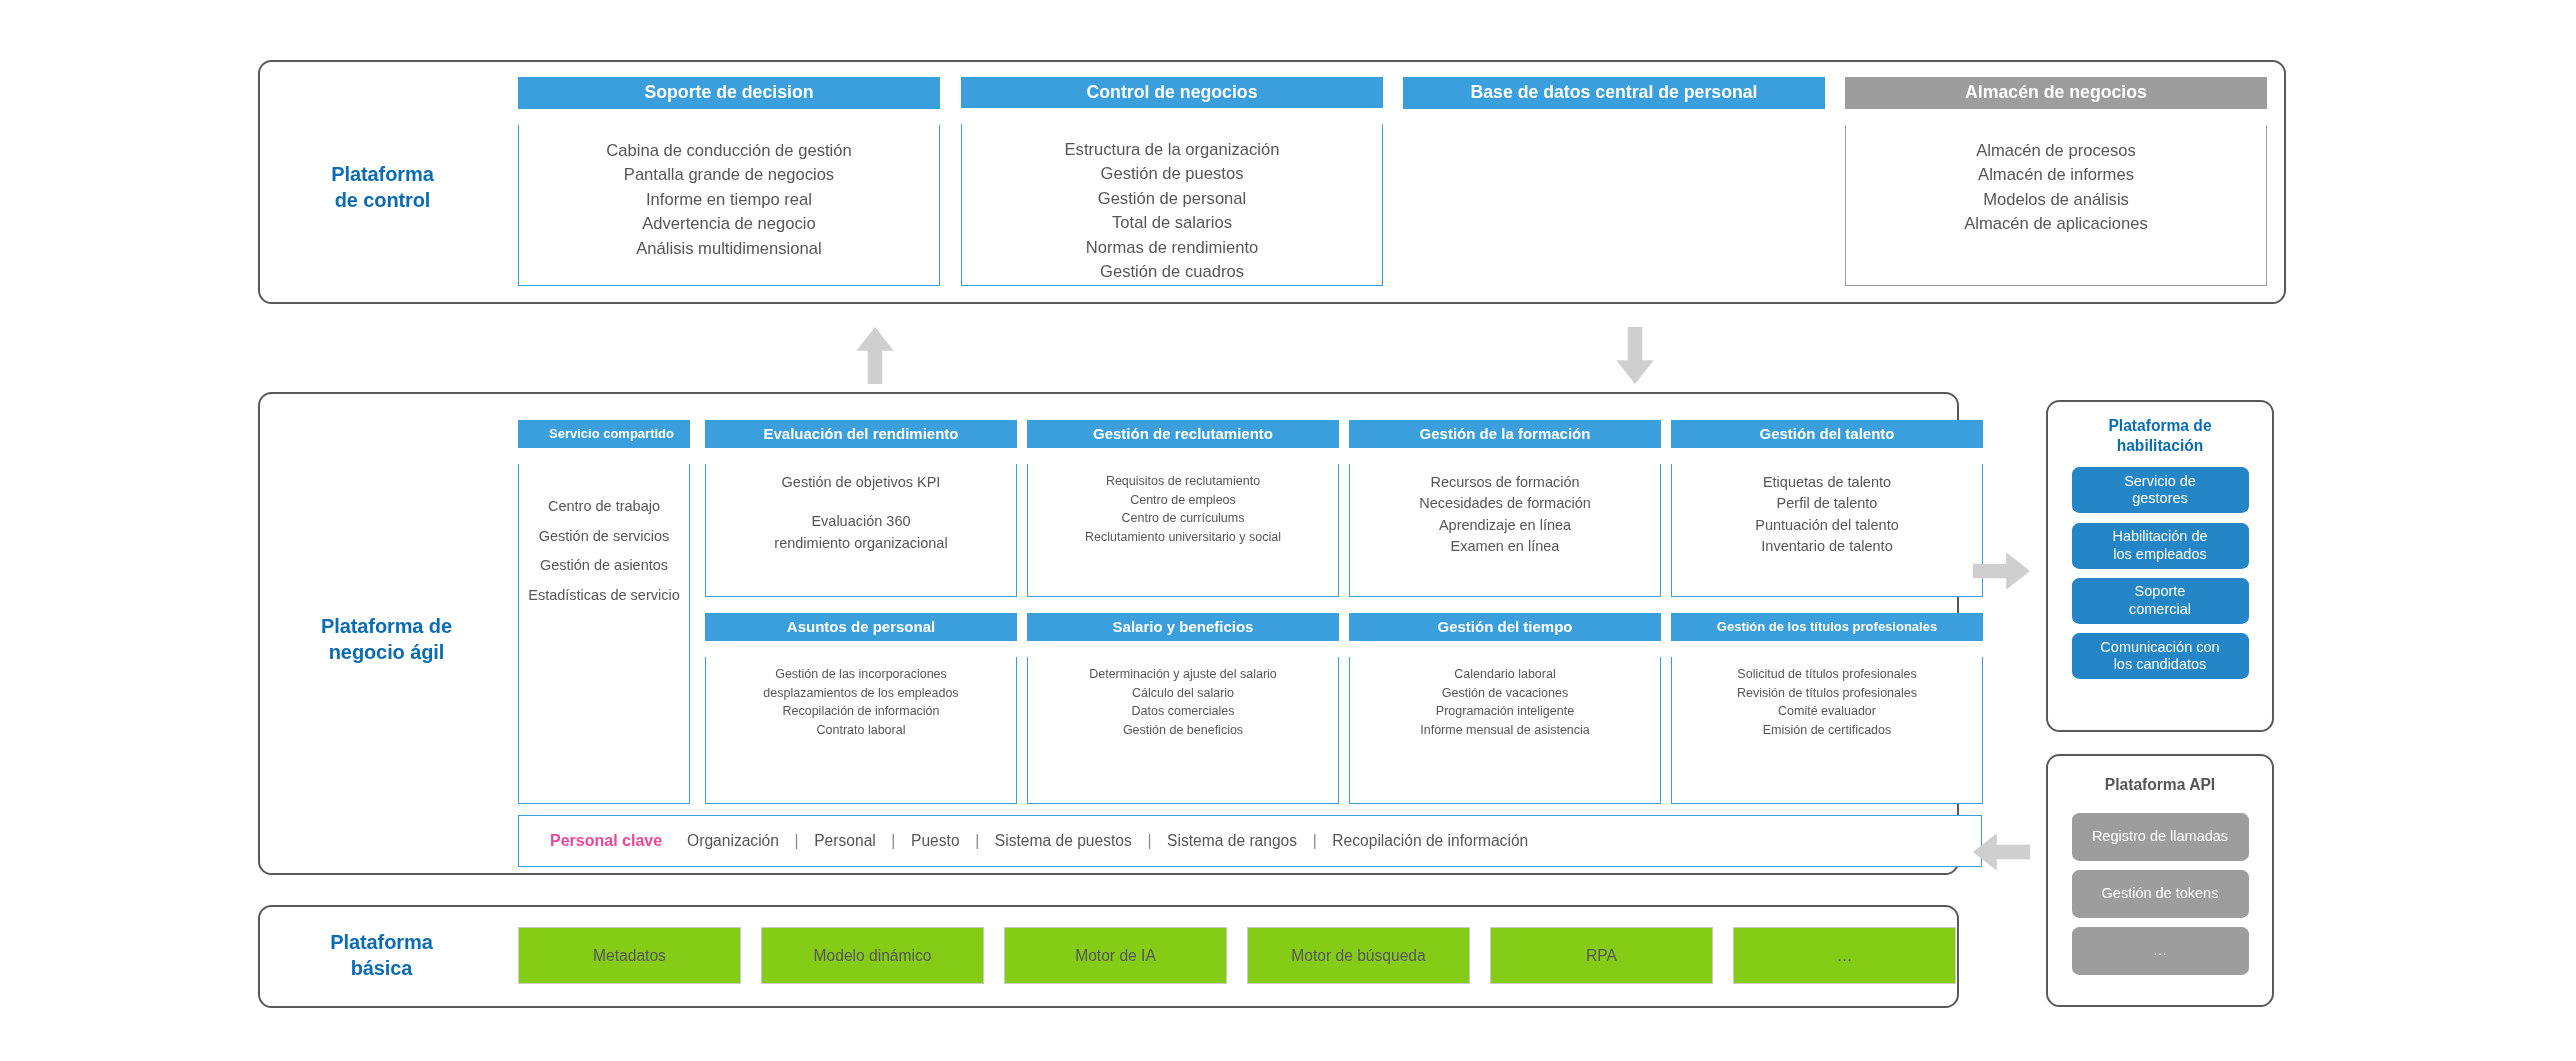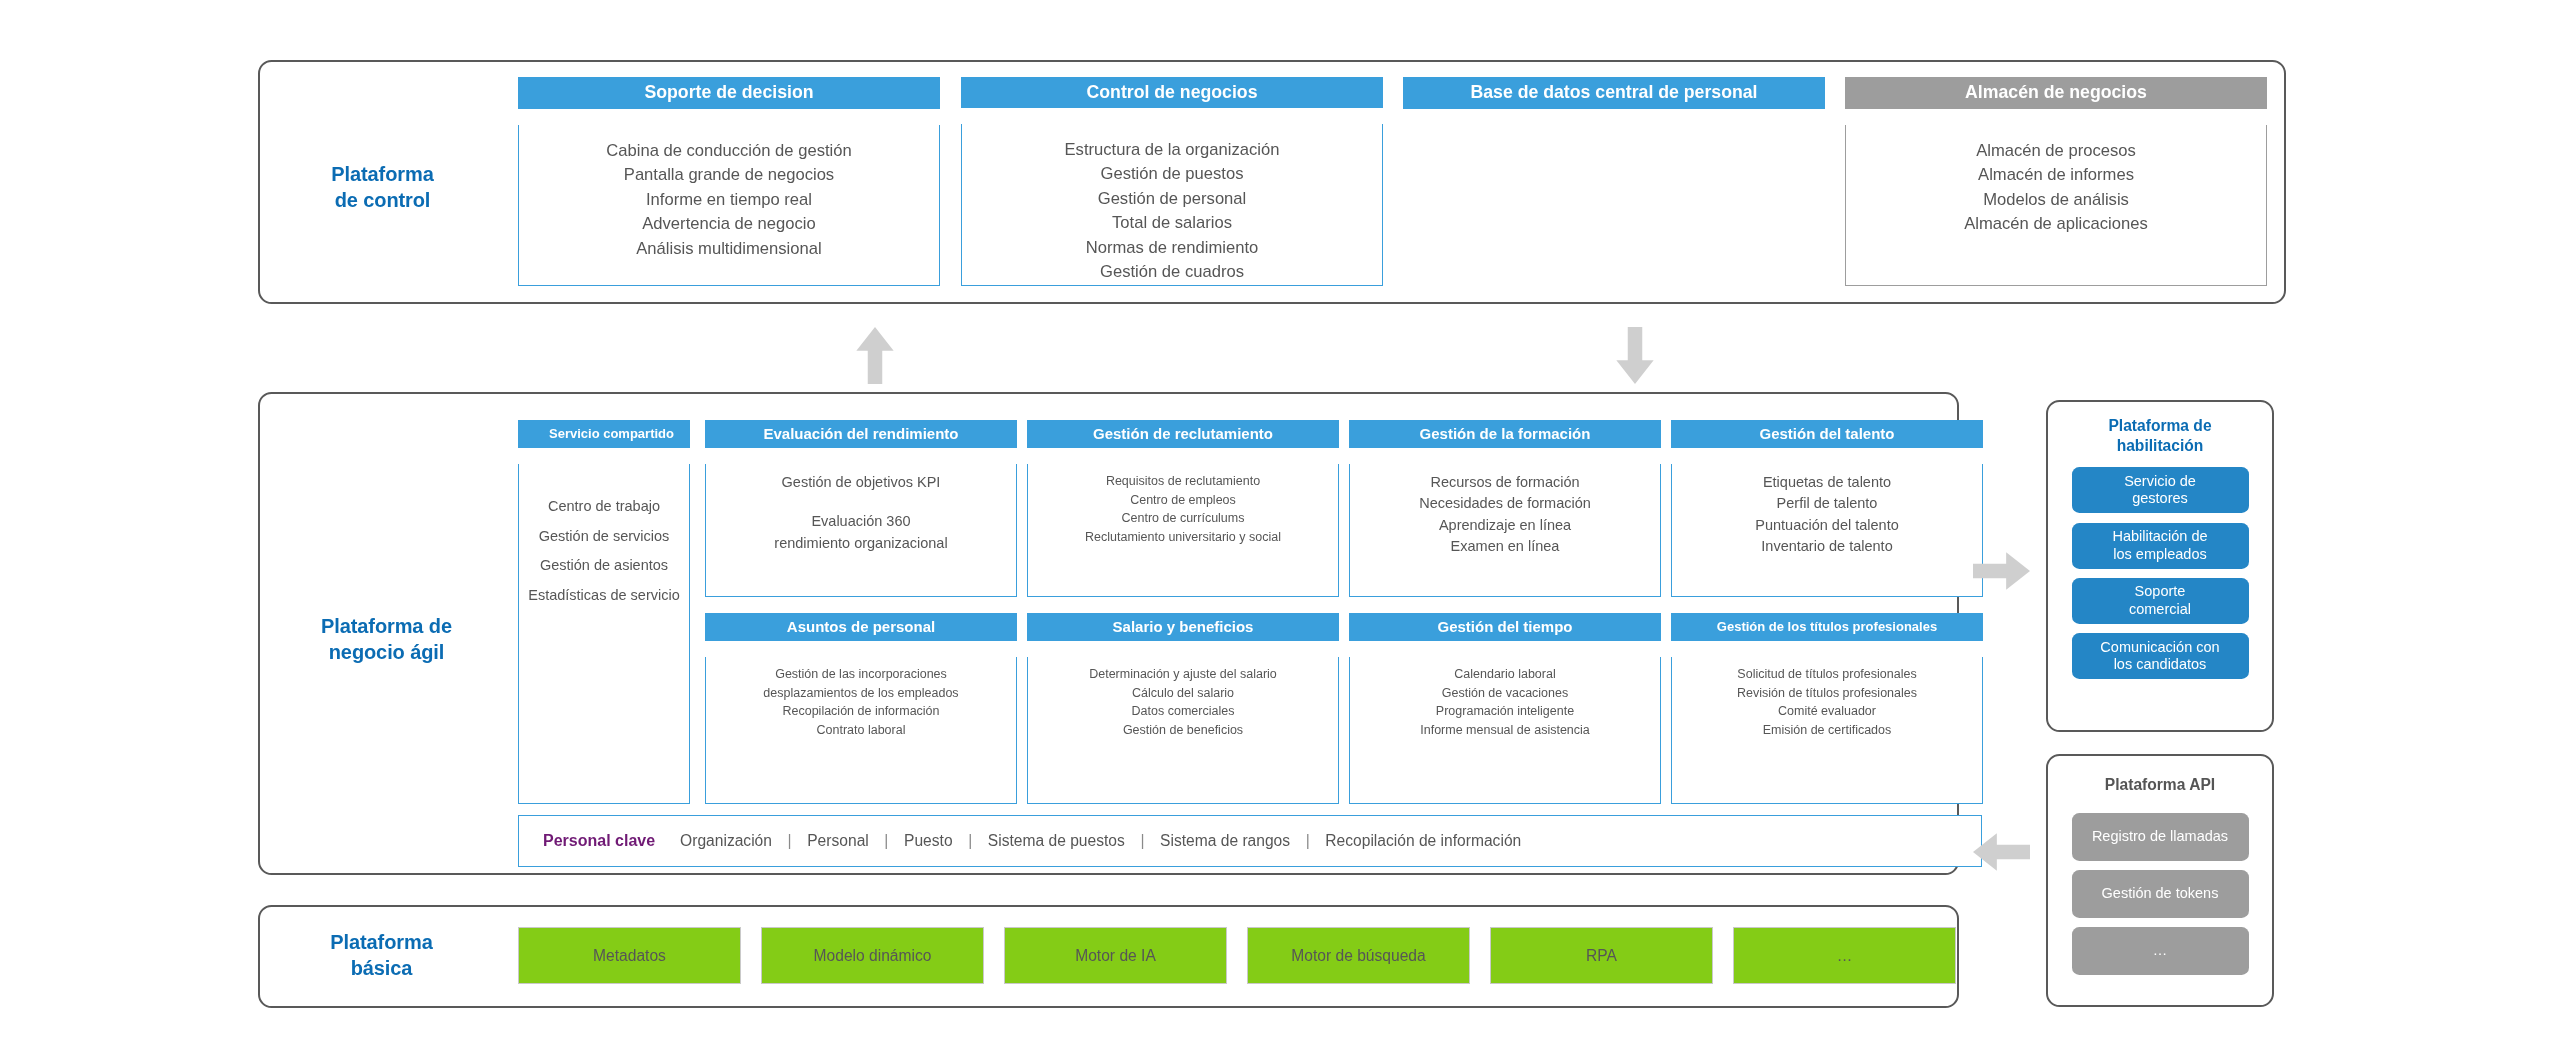--- a/index.html
+++ b/index.html
@@ -84,24 +84,24 @@
 
   
   #personal-clave {
     position: absolute;
     border: 1.6px solid #3a9fdc;
     background: #ffffff;
     display: flex;
     align-items: center;
   }
   #personal-clave .pc-title {
-    color: #701a75;
+    color: #ec4899;
     font-weight: bold;
     font-size: 16px;
-    margin-left: 24px;
+    margin-left: 31px;
     margin-right: 25px;
     white-space: nowrap;
   }
   #personal-clave .pc-item {
     color: #565656;
     font-size: 15.6px;
     white-space: nowrap;
   }
   #personal-clave .pc-sep {
     color: #8a8a8a;

